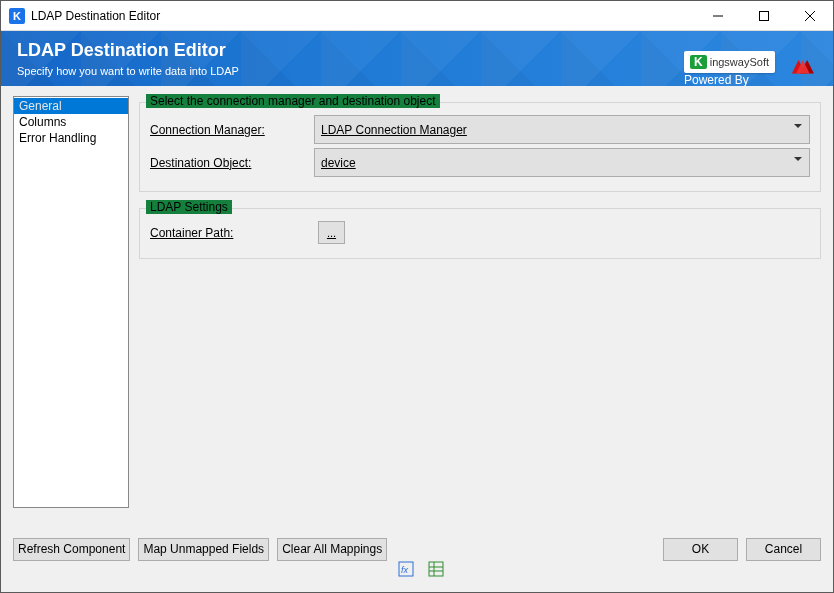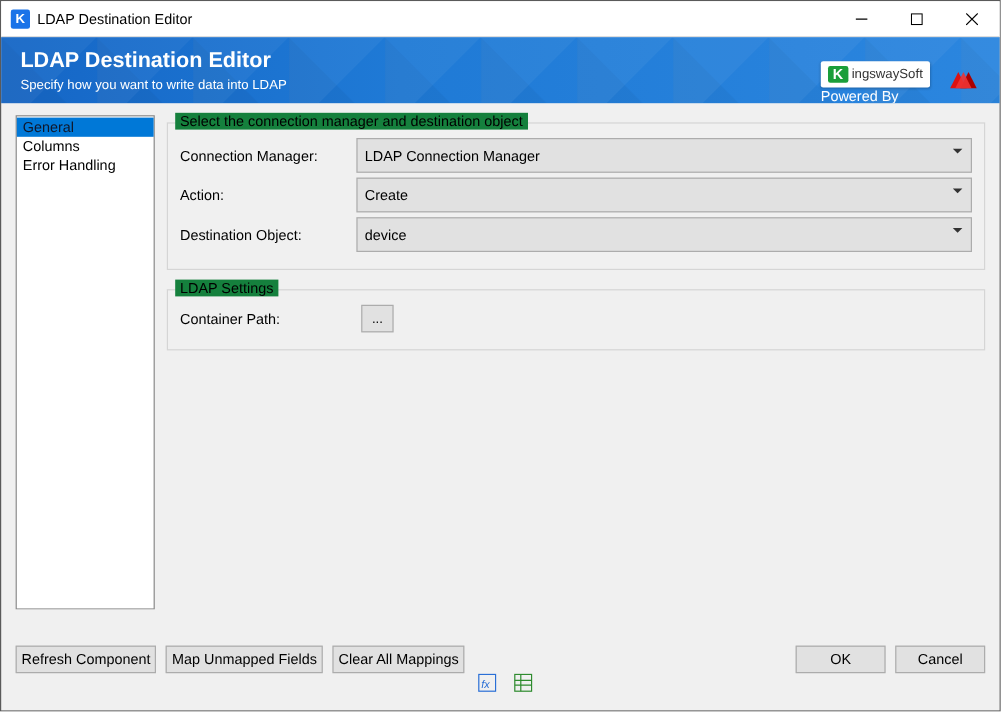--- a/index.html
+++ b/index.html
@@ -18,25 +18,25 @@
   .banner-title { font-size:18px; font-weight:600; position:relative;}
   .banner-sub { font-size:11px; margin-top:4px; position:relative;}
   .banner-logo { position:absolute; right:14px; top:14px; display:flex; align-items:center; gap:10px;}
   .ks-logo { background:#fff; border-radius:2px; padding:4px 6px; font-size:11px; display:flex; align-items:center; gap:3px; color:#333; box-shadow:0 1px 2px rgba(0,0,0,.2);}
   .ks-logo .k { background:#1a9e3a; color:#fff; font-weight:bold; padding:0 4px; border-radius:2px; font-size:12px;}
   .ks-wrap{position:relative; padding-top:6px;}
   .tri-logo svg { width:34px; height:26px;}
   .body-area { flex:1; display:flex; padding:10px 12px 0 12px; gap:10px; overflow:hidden;}
   .sidebar { width:116px; border:1px solid #888; background:#fff; padding:1px 0; }
   .sidebar-item { padding:1px 5px; font-size:12px; cursor:default;}
-  .sidebar-item.selected { background:#0078d7; color:#0f172a; }
+  .sidebar-item.selected { background:#0078d7; color:#e5e5e5; }
   .main { flex:1; display:flex; flex-direction:column; gap:10px; }
   .groupbox { border:1px solid #d5d5d5; padding:8px 10px 10px 10px; position:relative; margin-top:6px;}
   .groupbox-legend { position:absolute; top:-9px; left:6px; background:#15803d; padding:0 4px; font-size:12px;}
-  .form-row { display:flex; align-items:center; margin:4px 0; gap:7px;}
+  .form-row { display:flex; align-items:center; margin:4px 0; gap:24px;text-decoration:underline;}
   .form-label { width:140px; font-size:12px;}
   .select { flex:1; height:29px; border:1px solid #acacac; background:#e1e1e1; display:flex; align-items:center; padding:0 6px; font-size:12px; position:relative;}
   .select::after { content:""; position:absolute; right:7px; top:8px; width:0;height:0;border-left:4px solid transparent;border-right:4px solid transparent;border-top:4px solid #333;}
   .text-input { flex:1; height:23px; border:1px solid #888; background:#fff; padding:0 6px; font-size:12px; outline:none; font-family:inherit;}
   .browse-btn { width:27px; height:23px; border:1px solid #acacac; background:#e1e1e1; display:flex; align-items:center; justify-content:center; font-size:11px; margin-left:4px;}
   .footer { display:flex; align-items:center; padding:10px 12px 12px 12px; gap:8px;}
   .btn { height:23px; border:1px solid #acacac; background:#e1e1e1; padding:0 4px; font-size:12px; display:inline-flex; align-items:center; justify-content:center; min-width:75px;}
   .btn.small { min-width:0; padding:0 14px;}
   .iconbtn { width:22px; height:22px; border:1px solid transparent; display:inline-flex; align-items:center; justify-content:center;margin-top:40px;}
   .spacer { flex:1; }
@@ -100,26 +100,20 @@
       <div class="groupbox">
         <span class="groupbox-legend">Select the connection manager and destination object</span>
 
         <div class="form-row">
           <span class="form-label">Connection Manager:</span>
           <div class="select">
             <span>LDAP Connection Manager</span>
           </div>
         </div>
 
-        <div class="form-row">
-          <span class="form-label">Action:</span>
-          <div class="select">
-            <span>Create</span>
-          </div>
-        </div>
 
         <div class="form-row">
           <span class="form-label">Destination Object:</span>
           <div class="select">
             <span>device</span>
           </div>
         </div>
       </div>
 
       <div class="groupbox">

